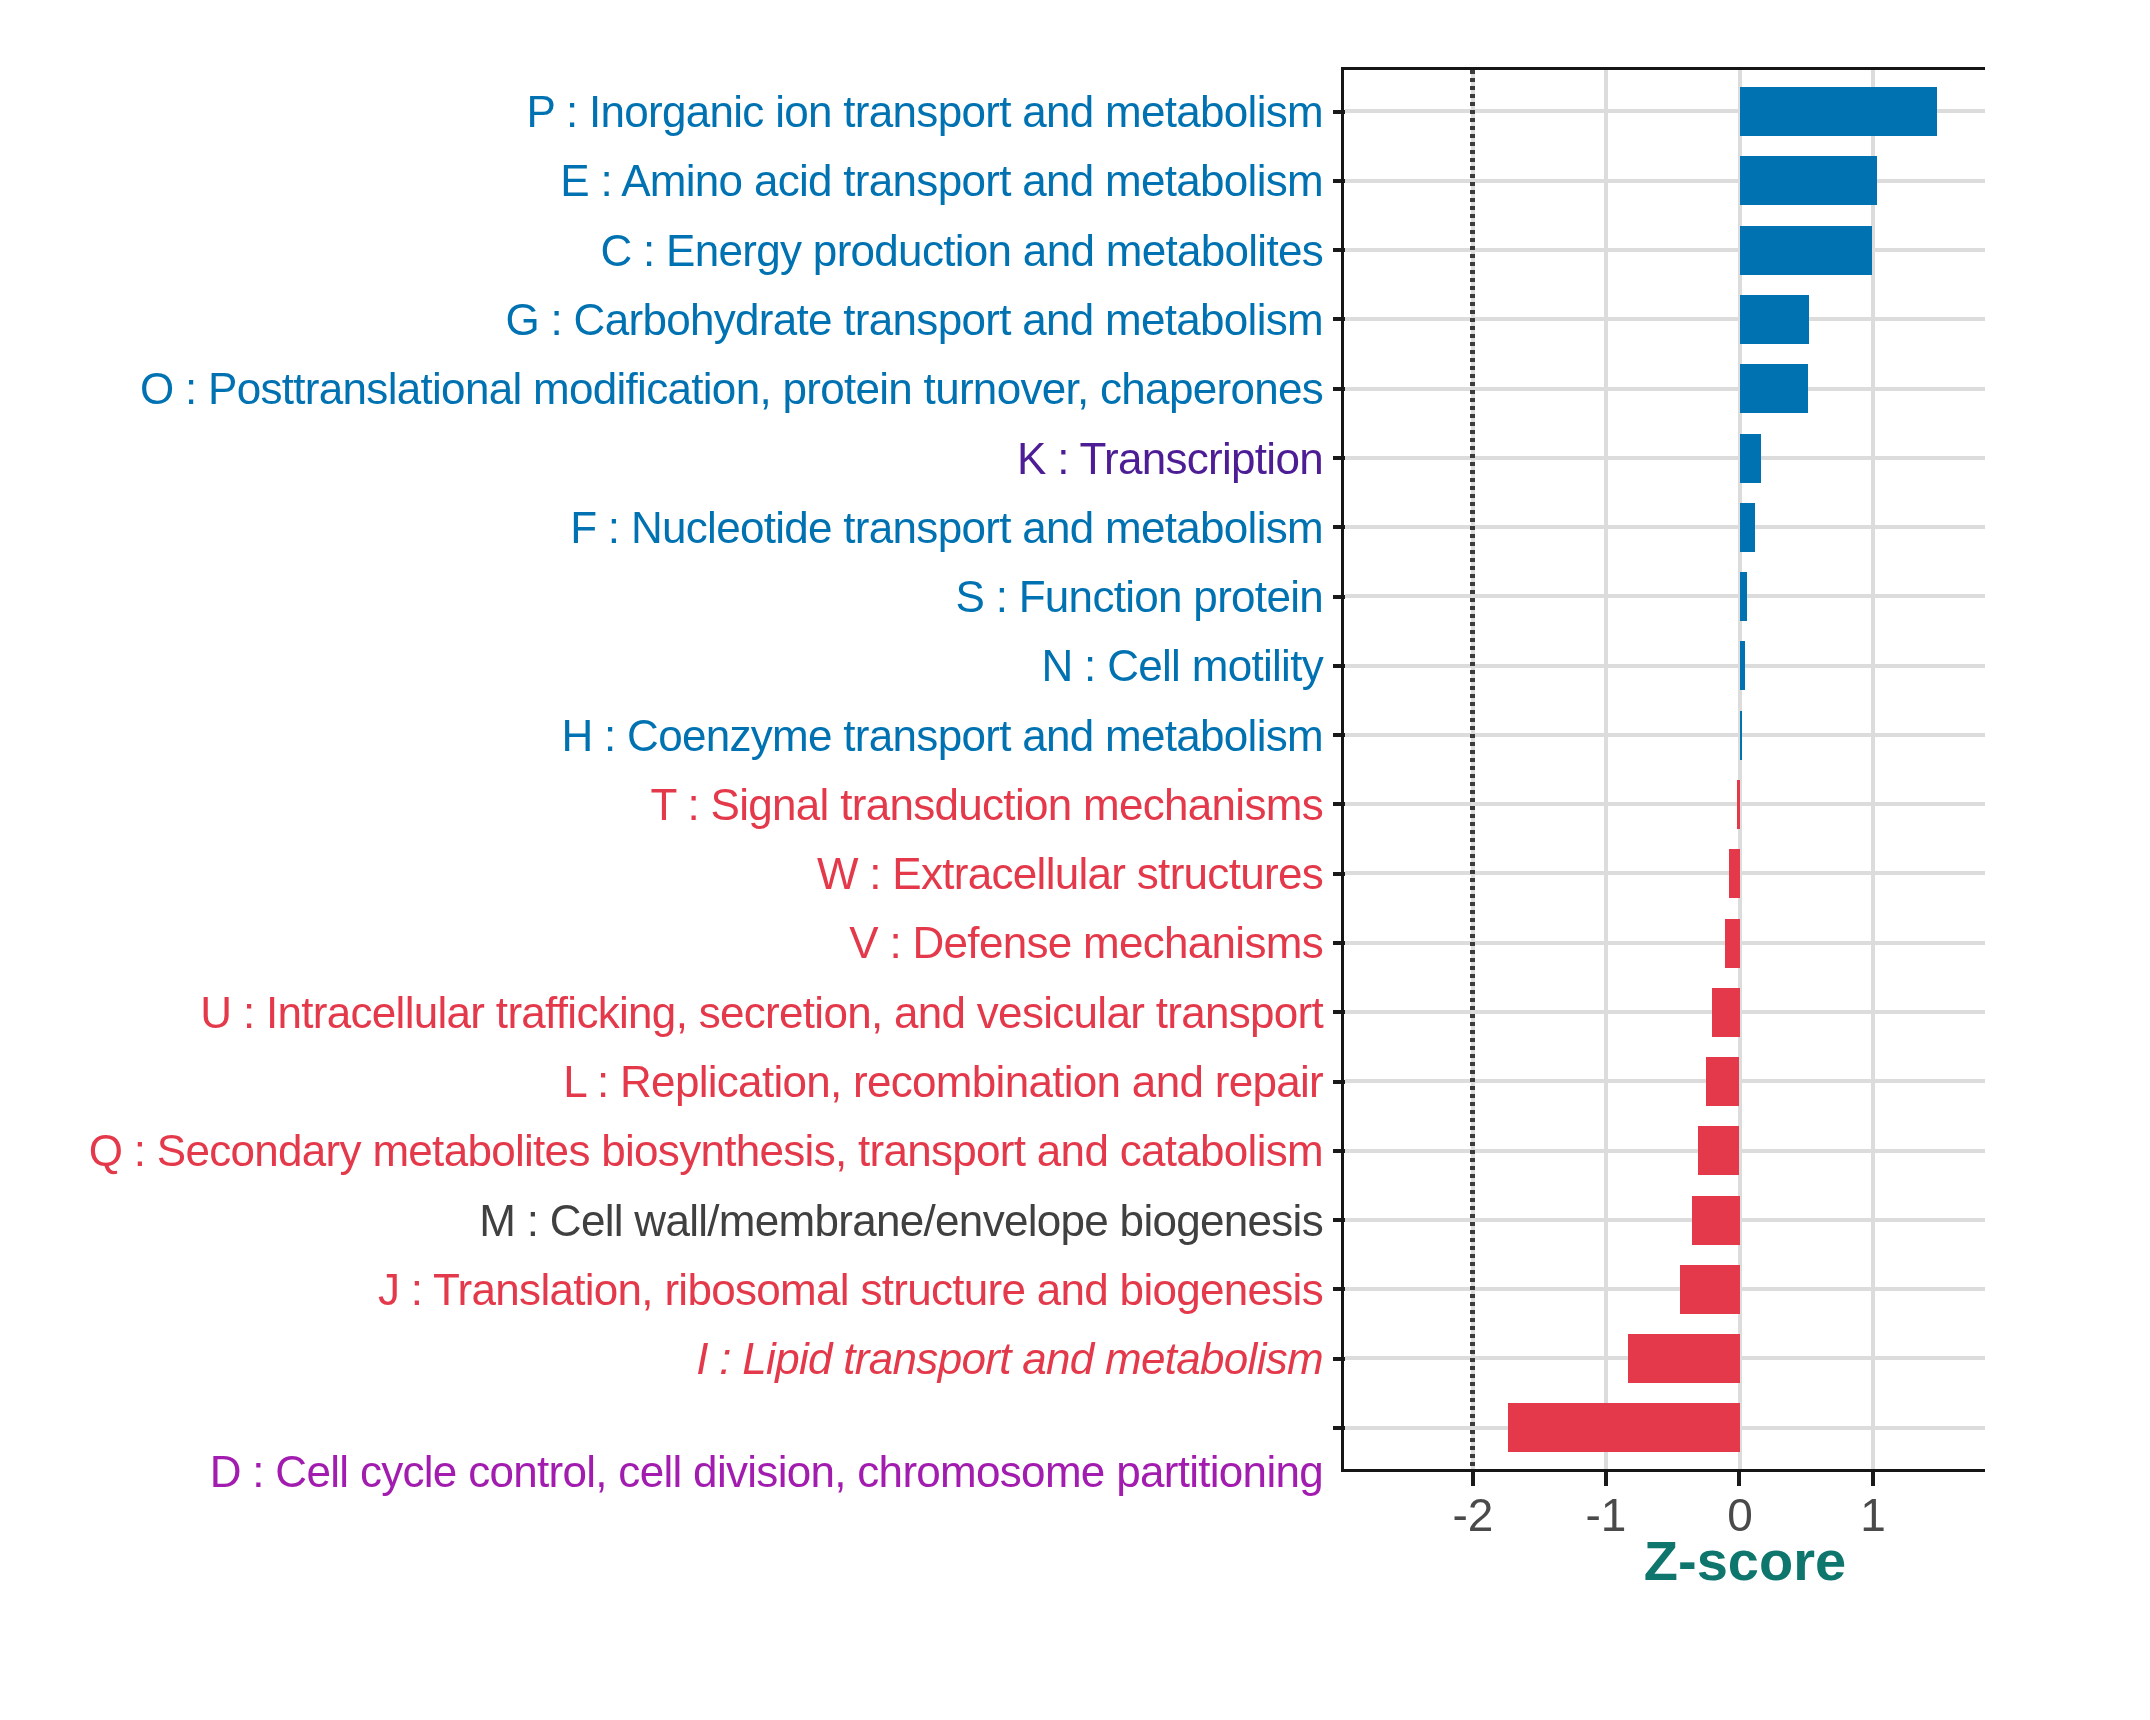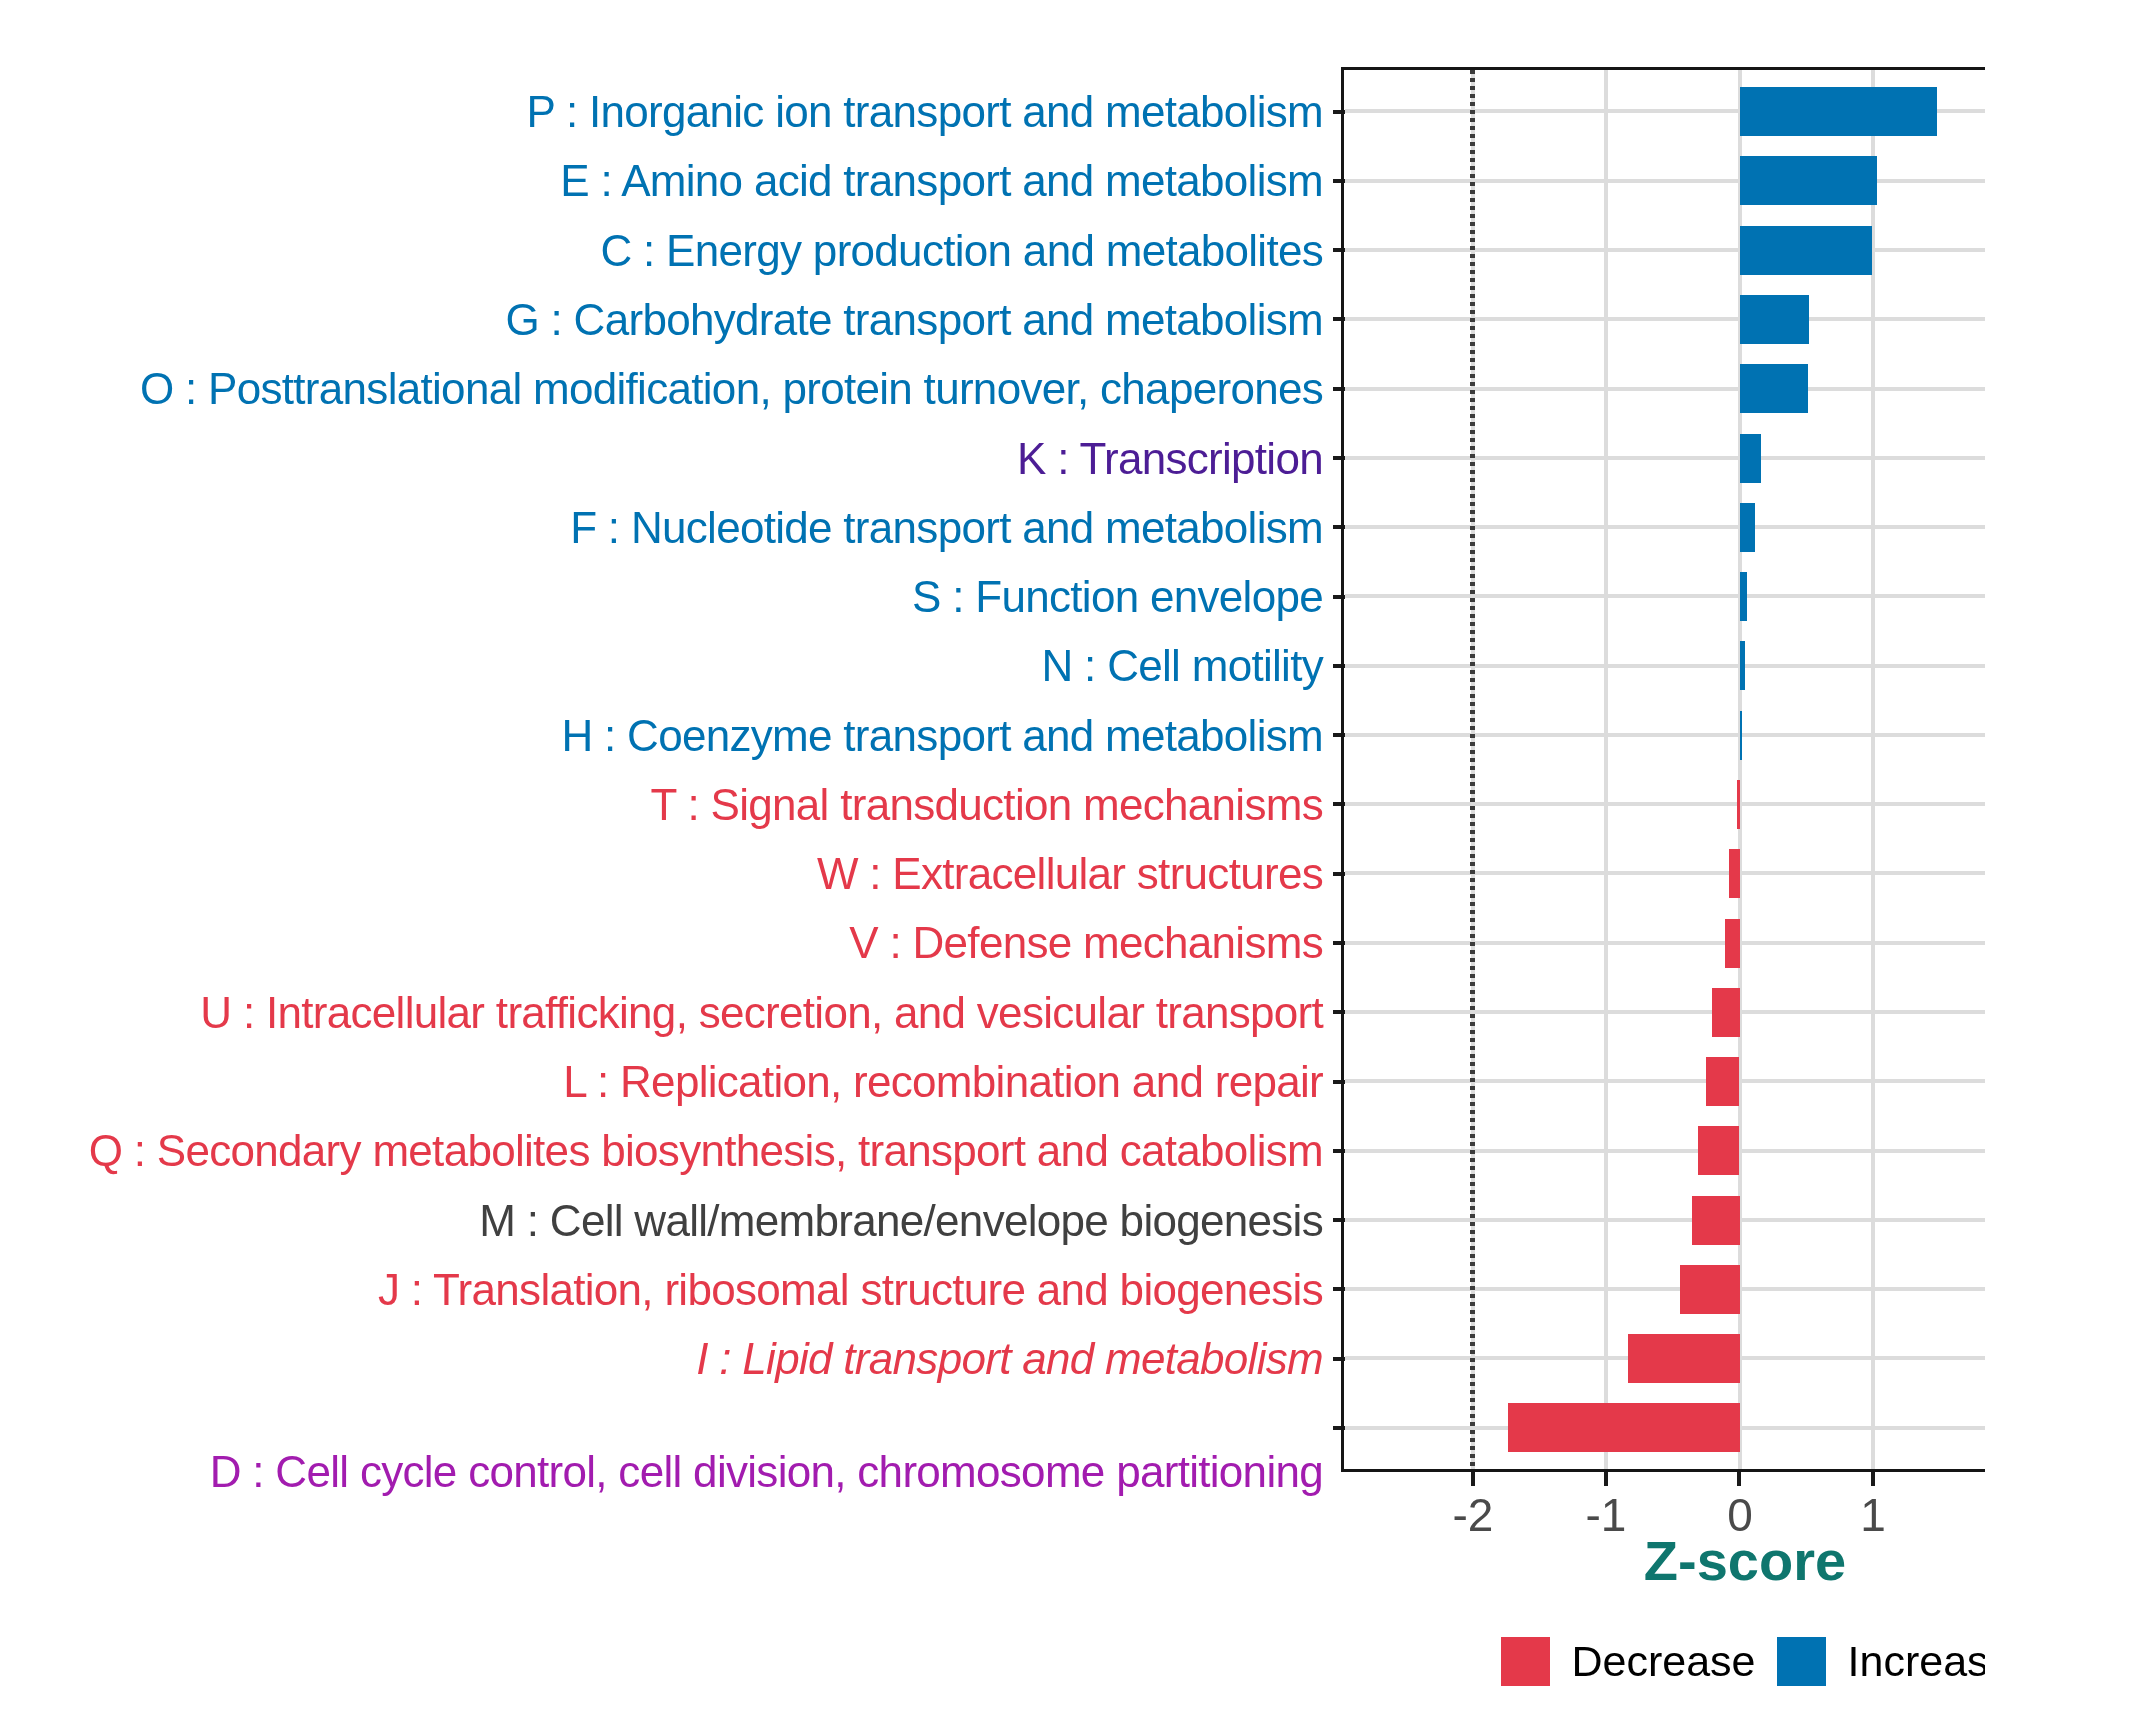--- a/index.html
+++ b/index.html
@@ -98,21 +98,21 @@
       <div class="ylabel" style="top: 222px; width: 1323px; color: rgb(0, 114, 178);">C : Energy production and metabolites</div>
       <div class="ytick" style="left: 1333px; top: 248px; background: rgb(26, 26, 26);"></div>
       <div class="ylabel" style="top: 291px; width: 1323px; color: rgb(0, 114, 178);">G : Carbohydrate transport and metabolism</div>
       <div class="ytick" style="left: 1333px; top: 317px; background: rgb(26, 26, 26);"></div>
       <div class="ylabel" style="top: 360px; width: 1323px; color: rgb(0, 114, 178);">O : Posttranslational modification, protein turnover, chaperones</div>
       <div class="ytick" style="left: 1333px; top: 387px; background: rgb(26, 26, 26);"></div>
       <div class="ylabel" style="top: 430px; width: 1323px; color: #4c1d95;">K : Transcription</div>
       <div class="ytick" style="left: 1333px; top: 456px; background: rgb(26, 26, 26);"></div>
       <div class="ylabel" style="top: 499px; width: 1323px; color: rgb(0, 114, 178);">F : Nucleotide transport and metabolism</div>
       <div class="ytick" style="left: 1333px; top: 525px; background: rgb(26, 26, 26);"></div>
-      <div class="ylabel" style="top: 568px; width: 1323px; color: rgb(0, 114, 178);">S : Function envelope</div>
+      <div class="ylabel" style="top: 568px; width: 1323px; color: rgb(0, 114, 178);">S : Function protein</div>
       <div class="ytick" style="left: 1333px; top: 595px; background: rgb(26, 26, 26);"></div>
       <div class="ylabel" style="top: 637px; width: 1323px; color: rgb(0, 114, 178);">N : Cell motility</div>
       <div class="ytick" style="left: 1333px; top: 664px; background: rgb(26, 26, 26);"></div>
       <div class="ylabel" style="top: 707px; width: 1323px; color: rgb(0, 114, 178);">H : Coenzyme transport and metabolism</div>
       <div class="ytick" style="left: 1333px; top: 733px; background: rgb(26, 26, 26);"></div>
       <div class="ylabel" style="top: 776px; width: 1323px; color: rgb(228, 57, 74);">T : Signal transduction mechanisms</div>
       <div class="ytick" style="left: 1333px; top: 802px; background: rgb(26, 26, 26);"></div>
       <div class="ylabel" style="top: 845px; width: 1323px; color: rgb(228, 57, 74);">W : Extracellular structures</div>
       <div class="ytick" style="left: 1333px; top: 872px; background: rgb(26, 26, 26);"></div>
       <div class="ylabel" style="top: 914px; width: 1323px; color: rgb(228, 57, 74);">V : Defense mechanisms</div>
@@ -138,24 +138,14 @@
       <div class="xtick" style="left: 1604px; top: 1470px; background: rgb(26, 26, 26);"></div>
       <div class="xticklabel" style="left: 1520px; top: 1490px; color: rgb(74, 74, 74);">-1</div>
       <div class="xtick" style="left: 1737px; top: 1470px; background: rgb(26, 26, 26);"></div>
       <div class="xticklabel" style="left: 1654px; top: 1490px; color: rgb(74, 74, 74);">0</div>
       <div class="xtick" style="left: 1871px; top: 1470px; background: rgb(26, 26, 26);"></div>
       <div class="xticklabel" style="left: 1787px; top: 1490px; color: rgb(74, 74, 74);">1</div>
       <div class="xtick" style="left: 2004px; top: 1470px; background: rgb(26, 26, 26);"></div>
       <div class="xticklabel" style="left: 1920px; top: 1490px; color: rgb(74, 74, 74);">2</div>
     </div>
   <div class="axis-title">Z-score</div>
-  <div class="legend">
-    <div class="legend-item">
-      <span class="swatch" id="swatch-decrease" style="background: rgb(228, 57, 74);"></span>
-      <span class="legend-label">Decrease</span>
-    </div>
-    <div class="legend-item">
-      <span class="swatch" id="swatch-increase" style="background: rgb(0, 114, 178);"></span>
-      <span class="legend-label">Increase</span>
-    </div>
-  </div>
 </div>
 
 
 </body></html>

